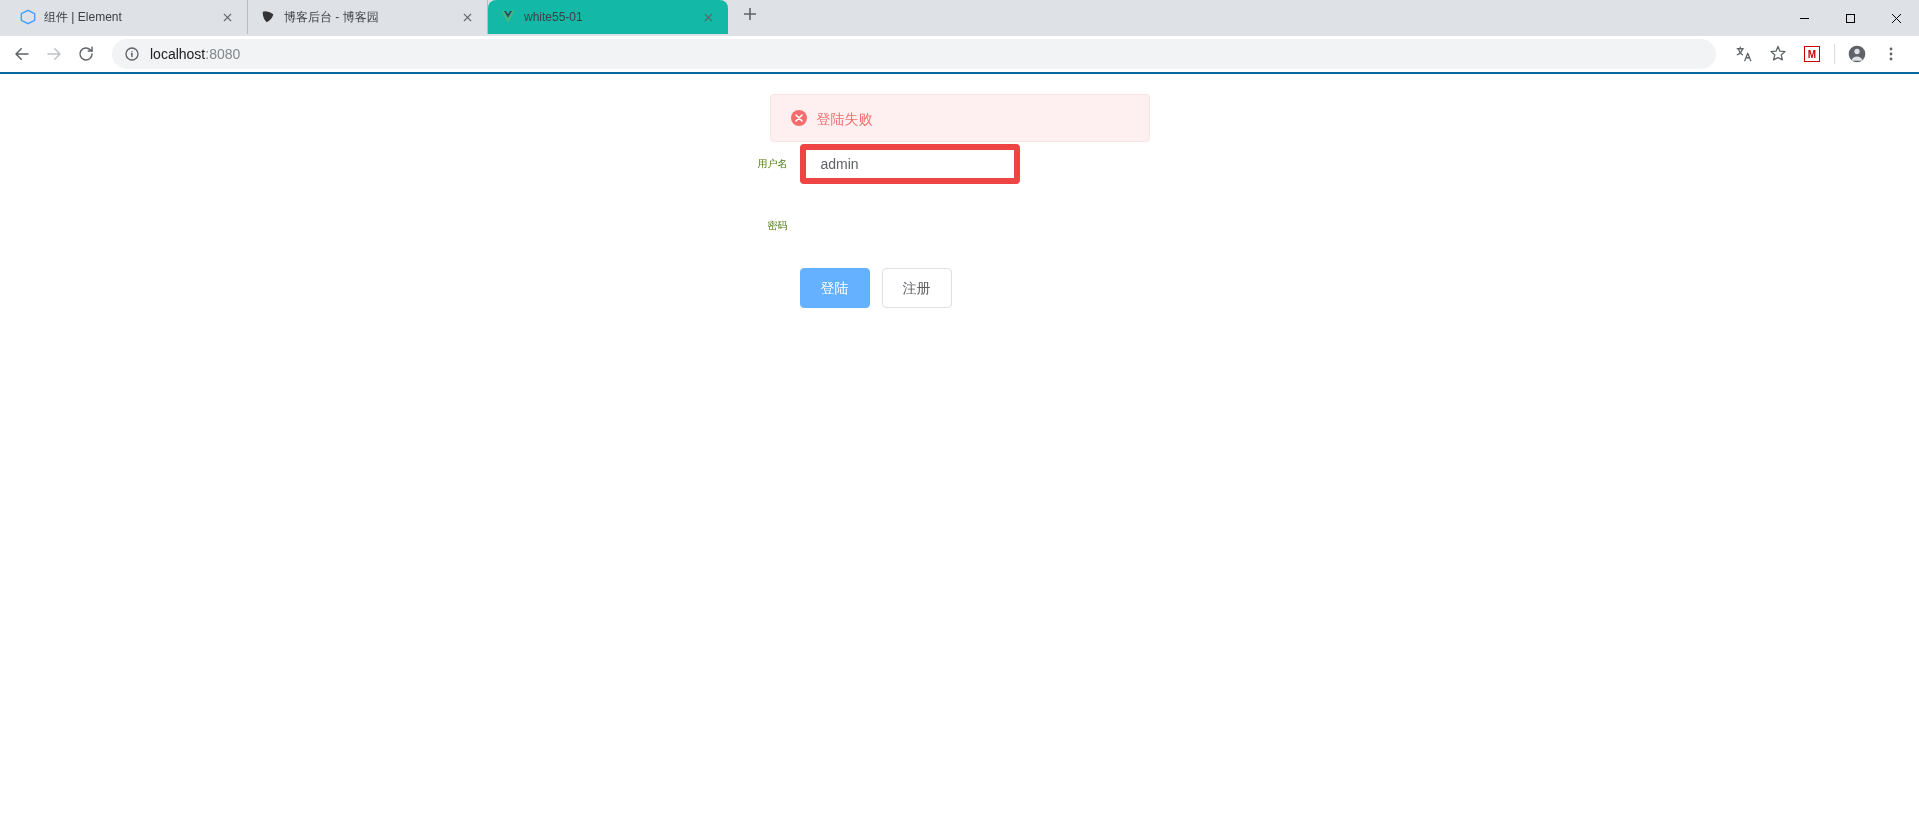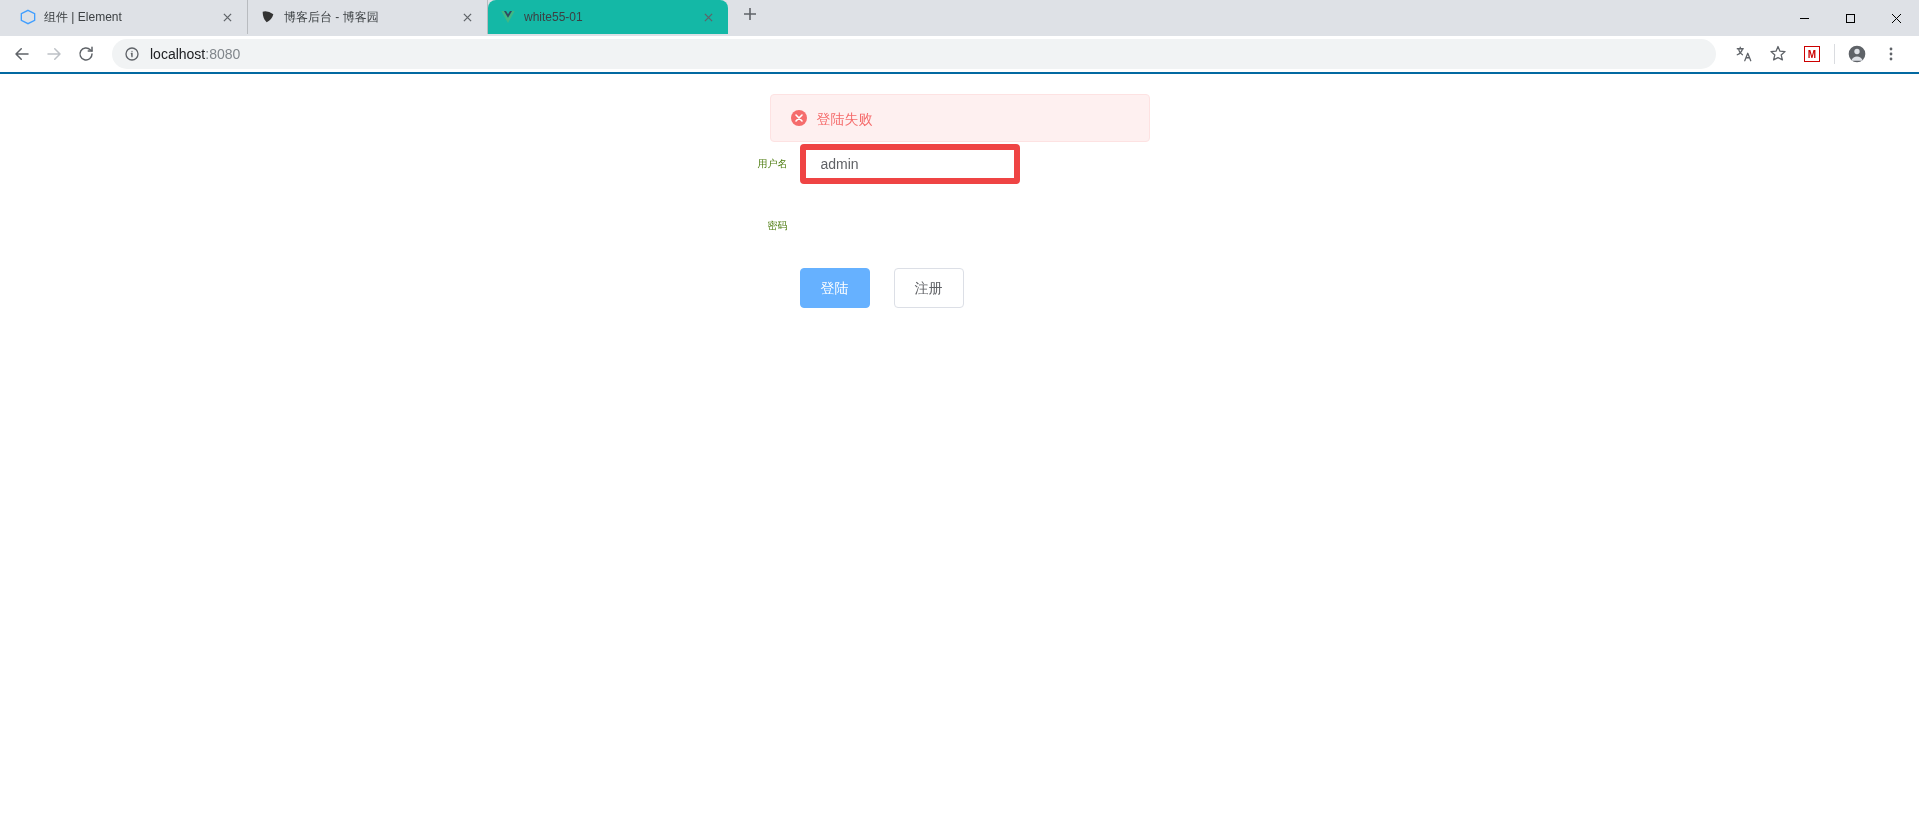--- a/index.html
+++ b/index.html
@@ -33,21 +33,21 @@
     .el-message{position:fixed;left:50%;top:94px;transform:translateX(-50%);min-width:380px;padding:15px 15px 15px 20px;background:#fef0f0;border:1px solid #fde2e2;border-radius:4px;display:flex;align-items:flex-end;z-index:2000}
     .el-message-icon{width:16px;height:16px;border-radius:50%;background:#f56c6c;display:flex;align-items:center;justify-content:center;margin-right:10px;flex-shrink:0}
     .el-message-icon svg{width:10px;height:10px}
     .el-message-text{color:#f56c6c;font-size:14px;line-height:1}
 
     .el-form{width:480px;margin:0 auto;padding-top:10px}
     .el-form-item{display:flex;margin-bottom:22px}
     .el-form-label{width:80px;text-align:right;padding-right:12px;line-height:40px;color:#4d7c0f;font-size:10px}
     .el-form-content{flex:1}
     .el-input{width:220px;height:40px;border:6px solid #ef4444;border-radius:4px;padding:0 15px;font-size:14px;color:#606266;outline:none}
-    .btns{margin-left:80px;display:flex;gap:24px}
+    .btns{margin-left:80px;display:flex;gap:12px}
     .el-btn{padding:12px 20px;border-radius:4px;font-size:14px;cursor:pointer;border:1px solid #dcdfe6;background:#fff;color:#606266;line-height:1}
     .el-btn.primary{background:#66b1ff;border-color:#66b1ff;color:#fff}
   </style>
 </head>
 <body>
 
 <div class="browser-chrome">
   <div class="tab-bar">
 
     <div class="tab inactive">

